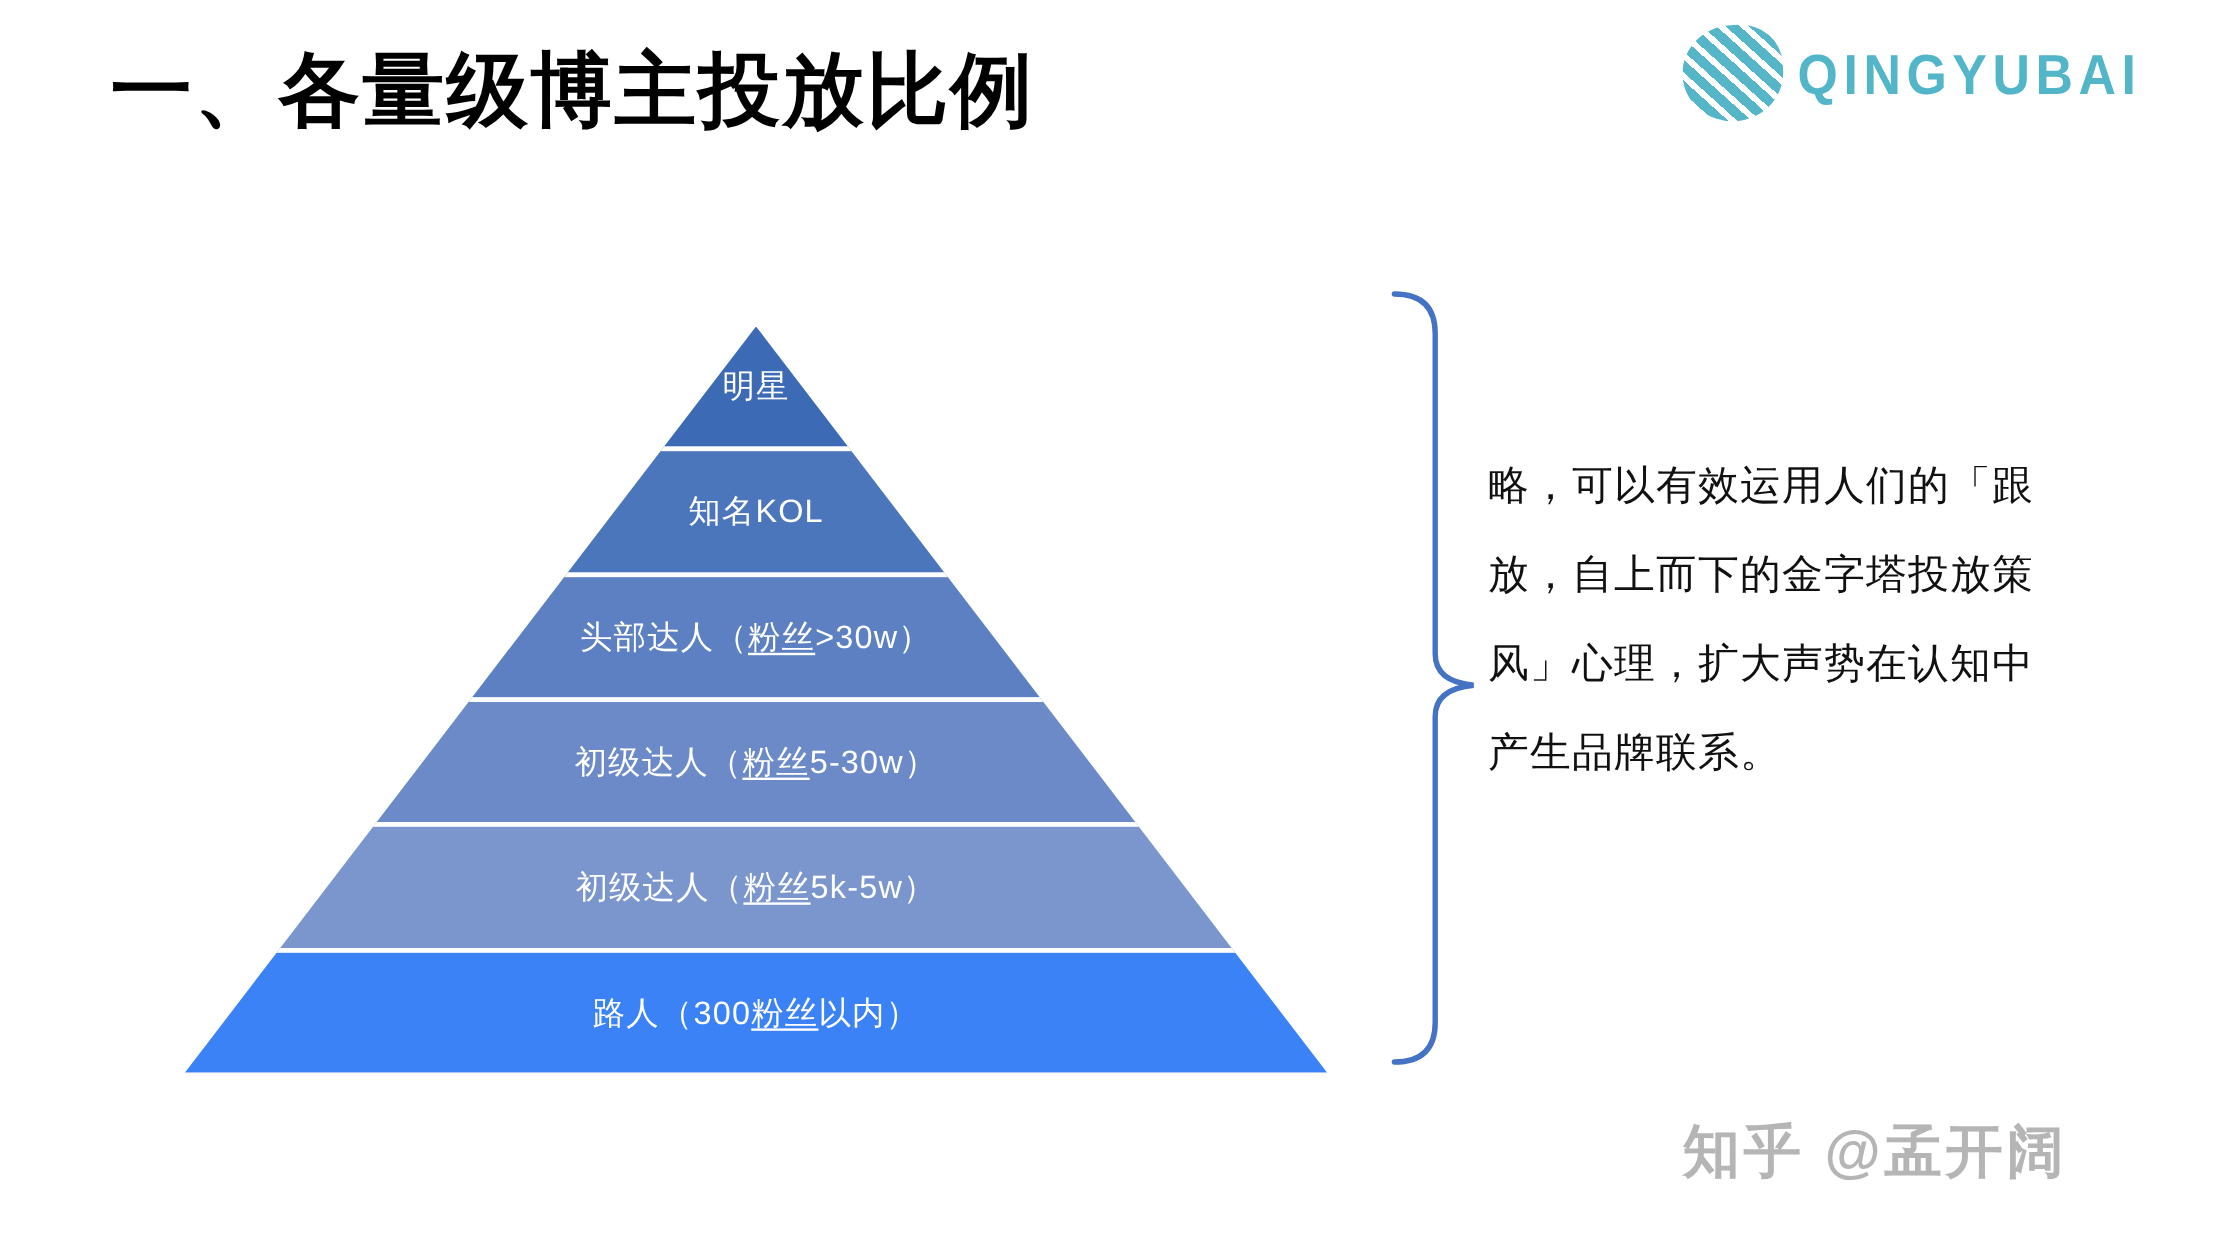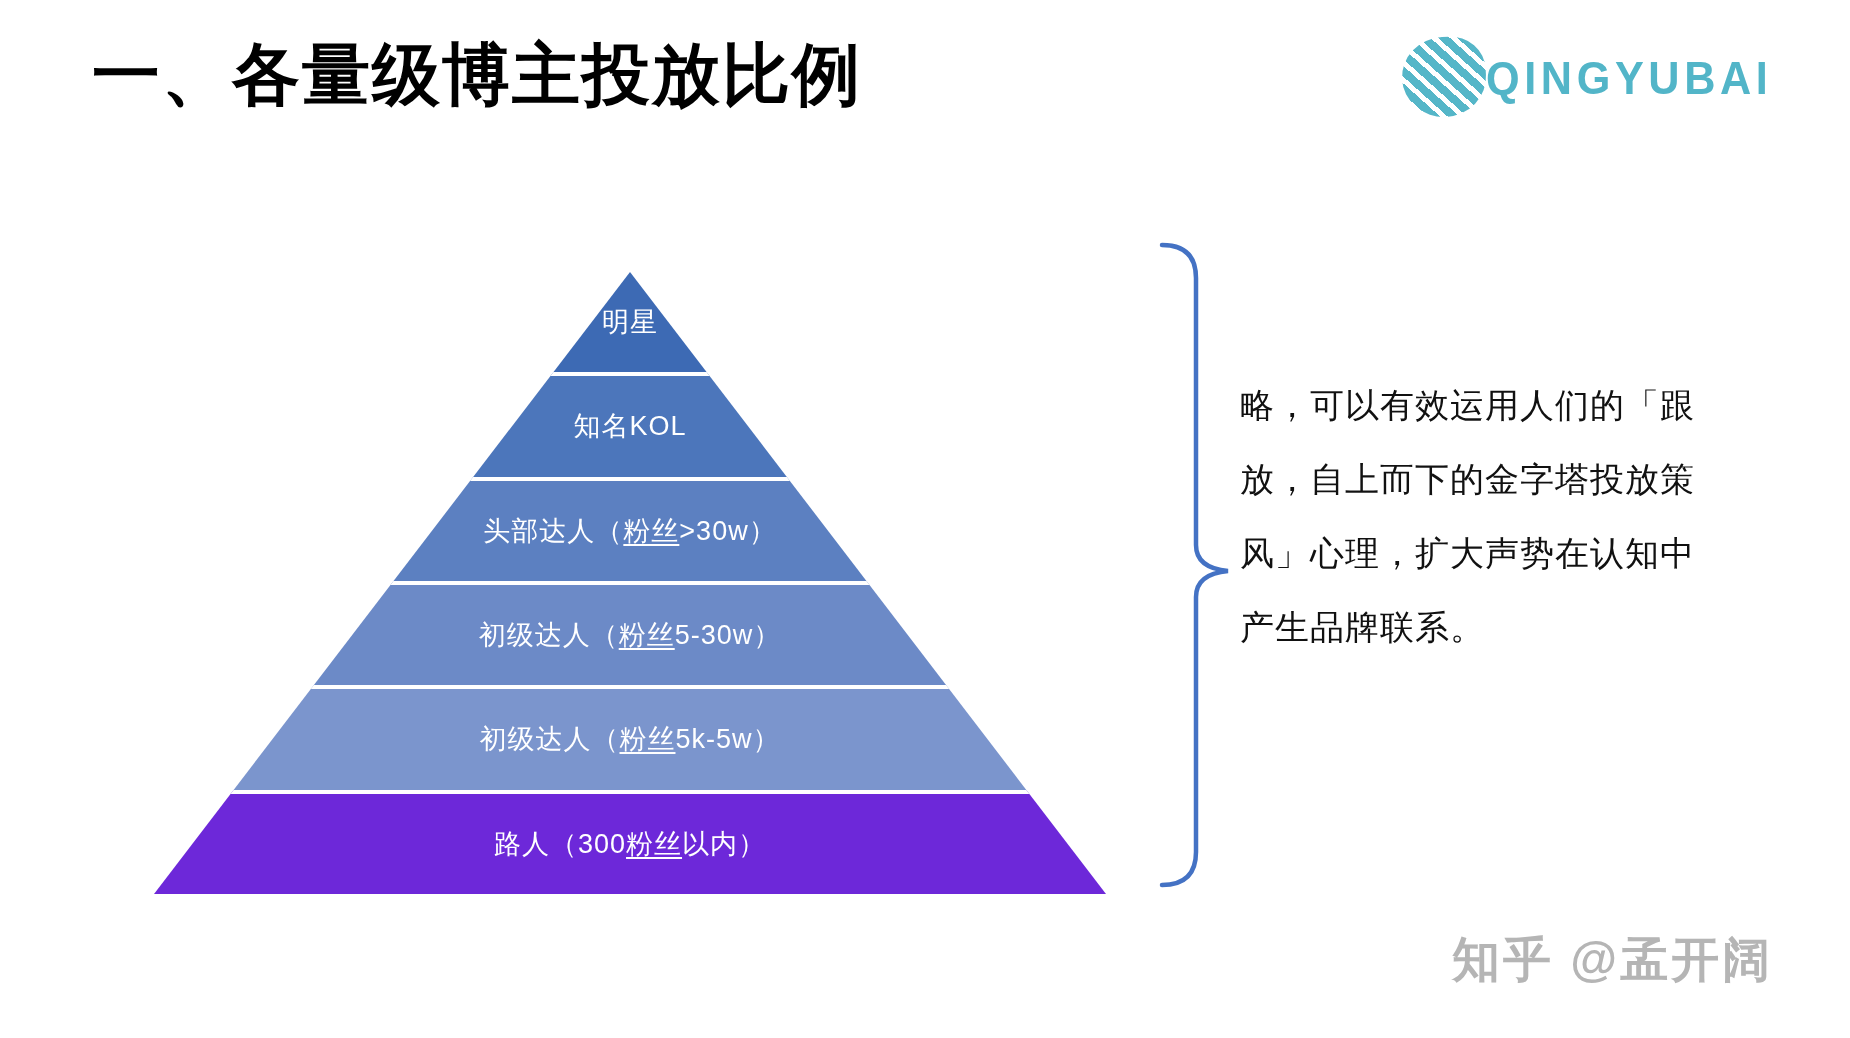--- a/index.html
+++ b/index.html
@@ -24,25 +24,25 @@
     font-weight: 900;
     font-size: 68px;
     letter-spacing: 2px;
     color: #000000;
     white-space: nowrap;
   }
 
   .logo {
     position: absolute;
     left: 1402px;
-    top: 32px;
+    top: 16px;
     height: 90px;
     display: flex;
     align-items: center;
-    gap: 0;
+    gap: 12px;
   }
   .logo-icon {
     width: 84px;
     height: 80px;
     border-radius: 50% 42% 50% 50%;
     background: repeating-linear-gradient(
       45deg,
       #ffffff 0px, #ffffff 5px,
       #55b6c8 5px, #55b6c8 13px
     );
@@ -105,21 +105,21 @@
     font-size: 34px;
     line-height: 74px;
     color: #111111;
     letter-spacing: 1px;
   }
   .annotation-line { white-space: nowrap; }
 
   
   .watermark {
     position: absolute;
-    left: 1452px;
+    left: 1402px;
     top: 928px;
     font-size: 48px;
     font-weight: bold;
     color: #b5b5b5;
     letter-spacing: 3px;
     white-space: nowrap;
   }
 </style>
 </head>
 <body>
@@ -140,21 +140,21 @@
   </div>
   <div class="pyramid-level" style="background-color: rgb(92, 128, 193);">
     <span><span>头部达人（</span><span class="fans-underline">粉丝</span><span>&gt;30w）</span></span>
   </div>
   <div class="pyramid-level" style="background-color: rgb(108, 138, 199);">
     <span><span>初级达人（</span><span class="fans-underline">粉丝</span><span>5-30w）</span></span>
   </div>
   <div class="pyramid-level" style="background-color: rgb(123, 149, 205);">
     <span><span>初级达人（</span><span class="fans-underline">粉丝</span><span>5k-5w）</span></span>
   </div>
-  <div class="pyramid-level" style="background-color: #6d28d9;">
+  <div class="pyramid-level" style="background-color: #3b82f6;">
     <span><span>路人（300</span><span class="fans-underline">粉丝</span><span>以内）</span></span>
   </div>
 </div>
 
 <svg class="brace-svg" width="100" height="655" viewBox="0 0 100 655">
   <path d="M 12 5 Q 46 5 46 38 L 46 305 Q 46 328 78 331 Q 46 334 46 357 L 46 612 Q 46 645 12 645" fill="none" stroke="#4472c4" stroke-width="4.5" stroke-linecap="round"></path>
 </svg>
 
 <div class="annotation-text">
   <div class="annotation-line">略，可以有效运用人们的「跟</div>

